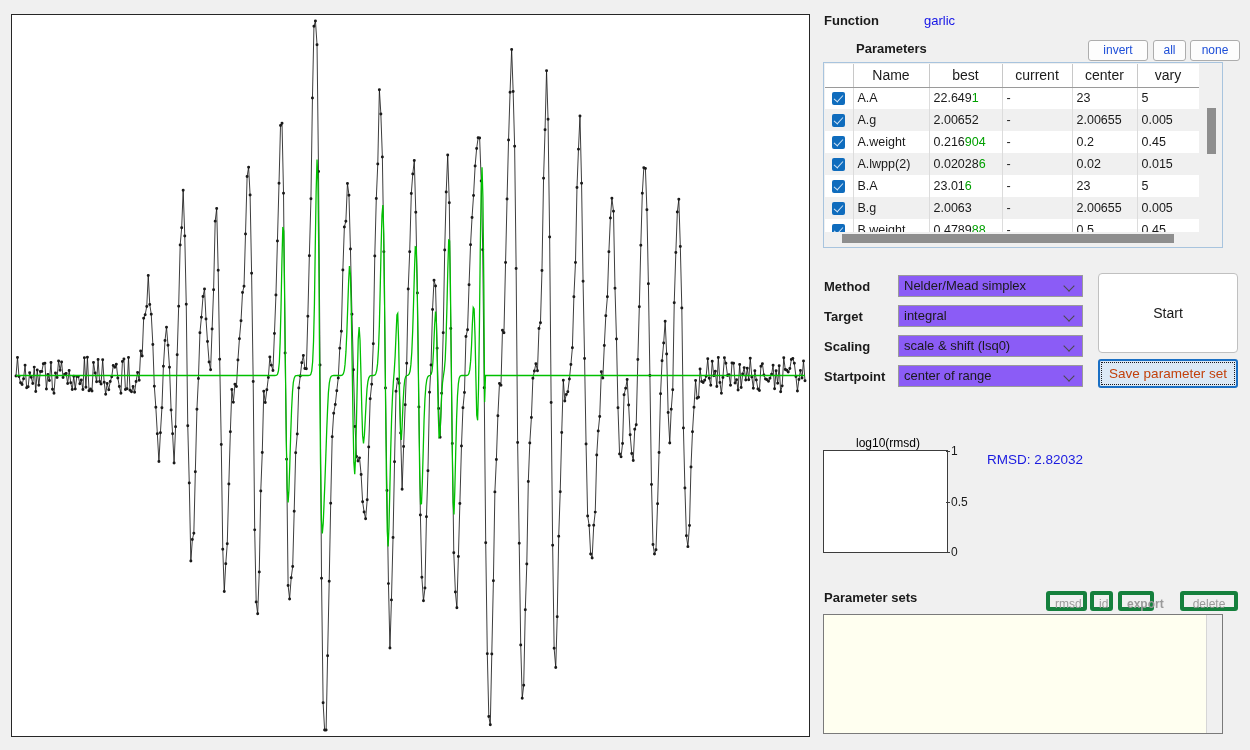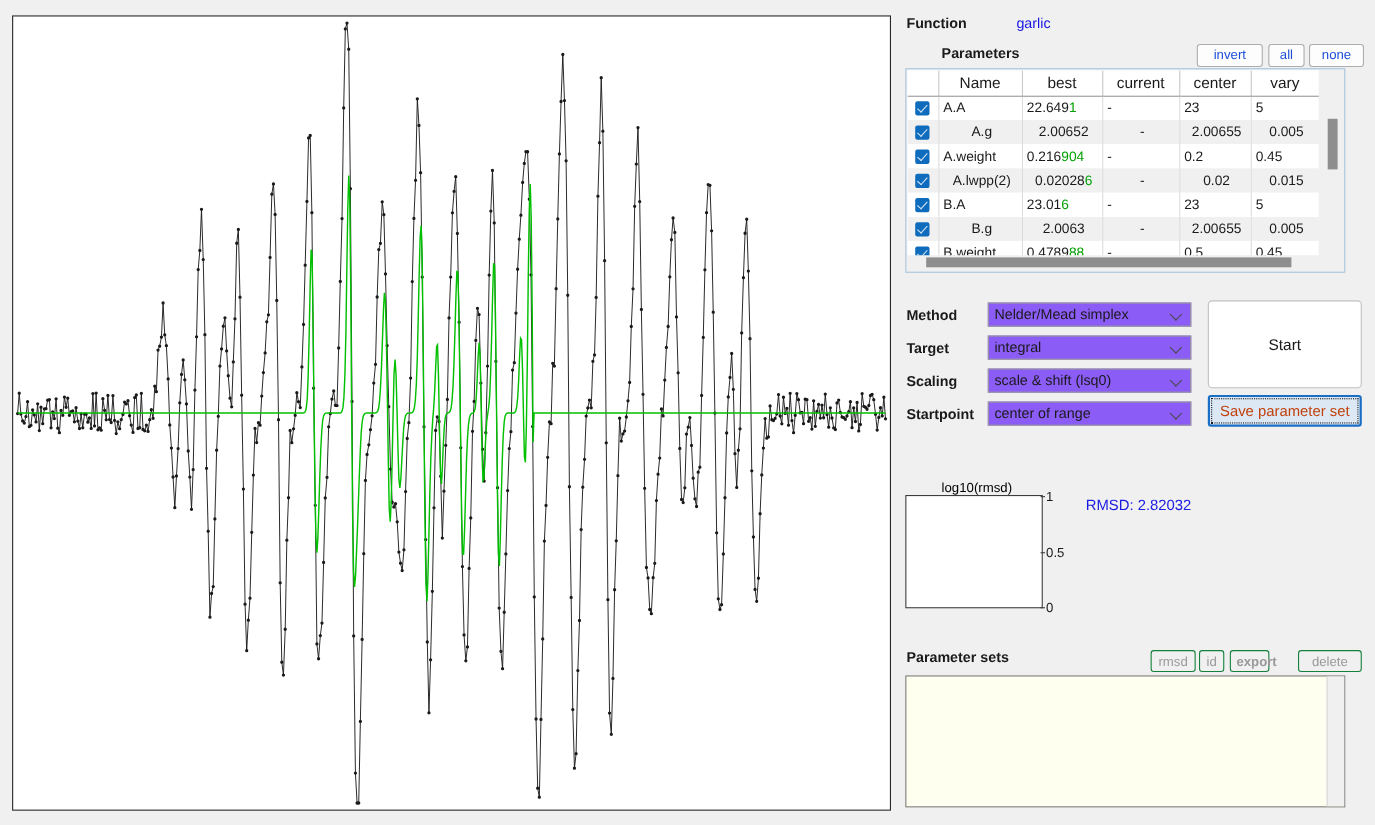--- a/index.html
+++ b/index.html
@@ -93,21 +93,21 @@
     color: #1a1a1a;
   }
   table.ptable td {
     height: 22px;
     border-right: 1px solid #dcdcdc;
     padding-left: 4px;
     color: #1a1a1a;
     white-space: nowrap;
     overflow: hidden;
   }
-  table.ptable tr.alt td { background: #f0f0f0; text-align: center; }
+  table.ptable tr.alt td { background: #f0f0f0; }
   table.ptable tr td:first-child { padding-left: 0; text-align: center; }
   .col-chk    { width: 28px; }
   .col-name   { width: 76px; }
   .col-best   { width: 73px; }
   .col-cur    { width: 70px; }
   .col-center { width: 65px; }
   .col-vary   { width: 62px; }
 
   .cbx {
     display: inline-block;
@@ -227,21 +227,21 @@
   #rmsd-value {
     position: absolute; left: 167px; top: 452px;
     font-size: 13.5px; color: #1a1ae0;
   }
 
   
   #psets-label { position: absolute; left: 4px; top: 590px; }
   .pset-btn {
     position: absolute; top: 591px; height: 20px;
     background: #f0f0f0;
-    border: 1px solid #15803d;
+    border: 4px solid #15803d;
     border-radius: 3px;
     font-family: "Liberation Sans", sans-serif;
     font-size: 12px;
     color: #9a9a9a;
     cursor: default;
     padding: 0 5px;
     line-height: 18px;
   }
   #btn-rmsd   { left: 226px; width: 41px; }
   #btn-id     { left: 270px; width: 23px; }

